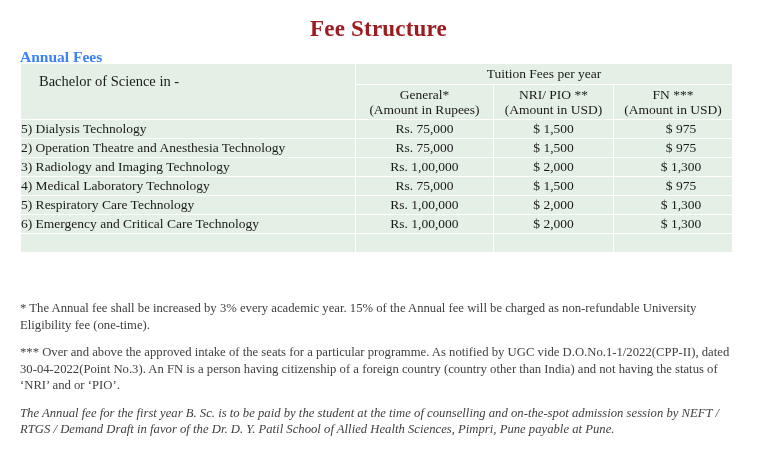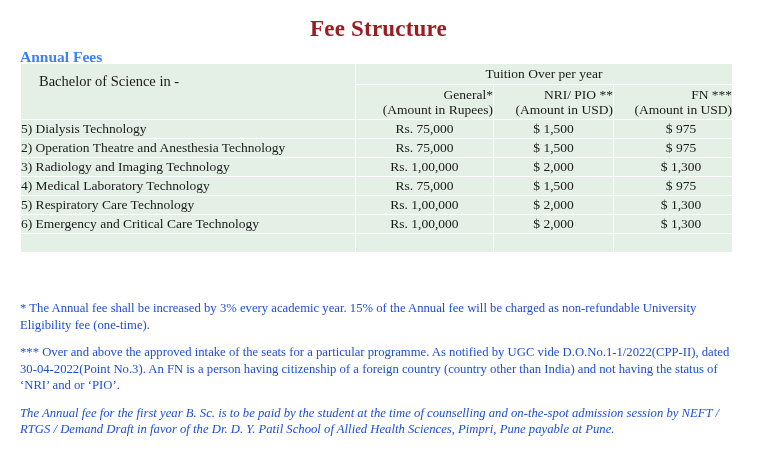--- a/index.html
+++ b/index.html
@@ -79,21 +79,21 @@
 
   .tuition-head {
     text-align: center;
     font-weight: bold;
     font-size: 15px;
     height: 20px;
     padding: 1px 0 2px 0;
   }
 
   .subhead {
-    text-align: right;
+    text-align: center;
     font-weight: bold;
     font-size: 12.5px;
     height: 34px;
     line-height: 1.22;
     padding: 2px 2px;
   }
 
   .prog-head {
     font-weight: normal;
     font-size: 14.5px;
@@ -127,21 +127,21 @@
     position: absolute;
     top: 300px;
     left: 20px;
     width: 716px;
   }
   .note {
     font-size: 12.7px;
     line-height: 1.30;
     margin: 0 0 11px 0;
     text-align: left;
-    color: #1d4ed8;
+    color: #404040;
   }
   .note:last-child { margin-bottom: 0; font-style: italic; }
 </style>
 </head>
 <body>
 
 <div class="page">
 
   <div class="doc-title">Fee Structure</div>
 
@@ -153,21 +153,21 @@
         <col class="col-prog">
         <col class="col-gen">
         <col class="col-nri">
         <col class="col-fn">
       </colgroup>
       <thead>
         <tr>
           <td class="blank-head" rowspan="2">
             <div class="prog-head">Bachelor of Science in -</div>
           </td>
-          <td class="tuition-head" colspan="3">Tuition Over per year</td>
+          <td class="tuition-head" colspan="3">Tuition Fees per year</td>
         </tr>
         <tr>
           <td class="subhead">
             <div>General*</div>
             <div>(Amount in Rupees)</div>
           </td>
           <td class="subhead">
             <div>NRI/ PIO **</div>
             <div>(Amount in USD)</div>
           </td>

